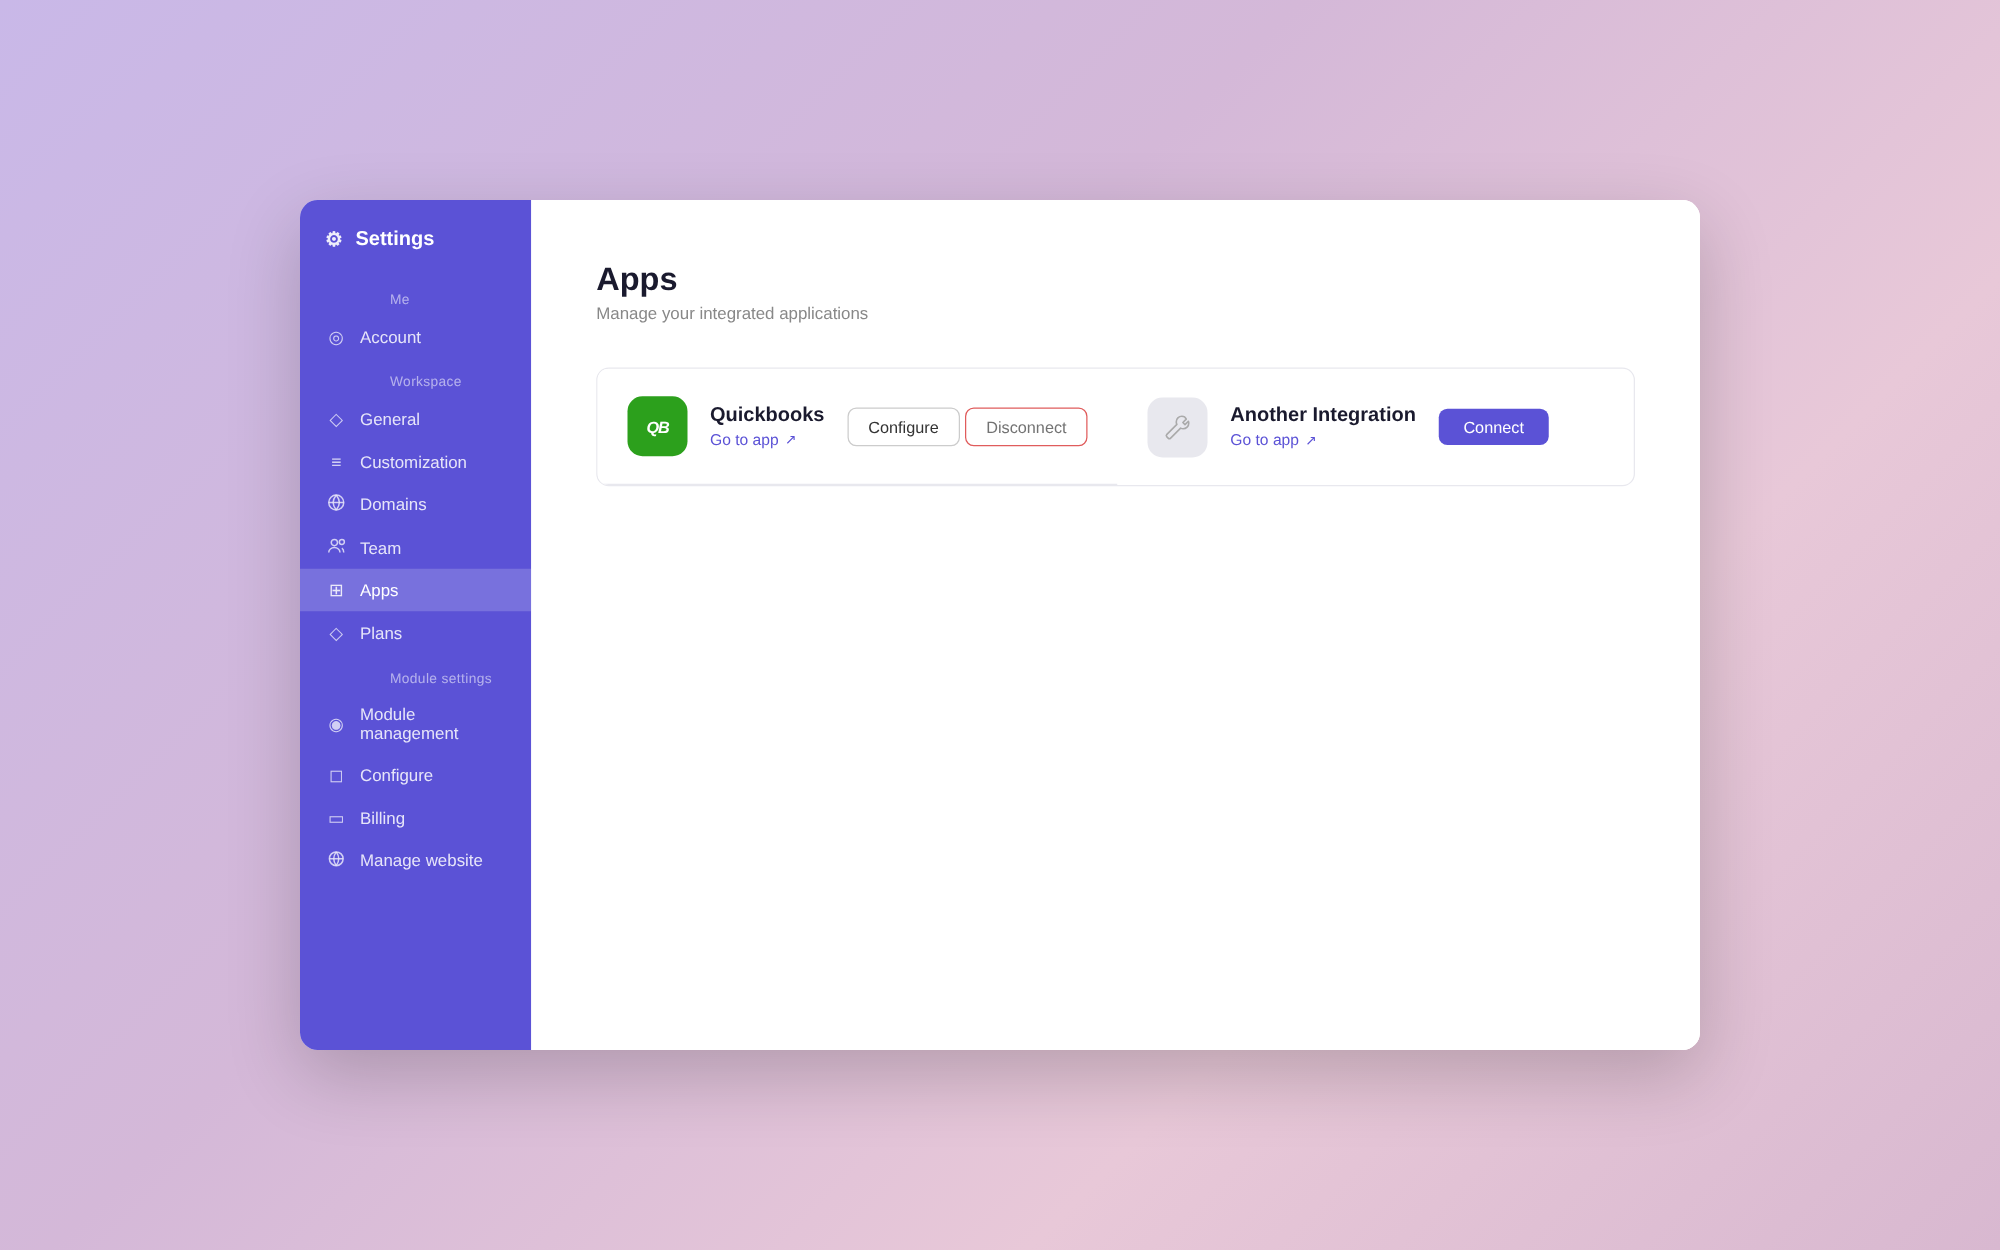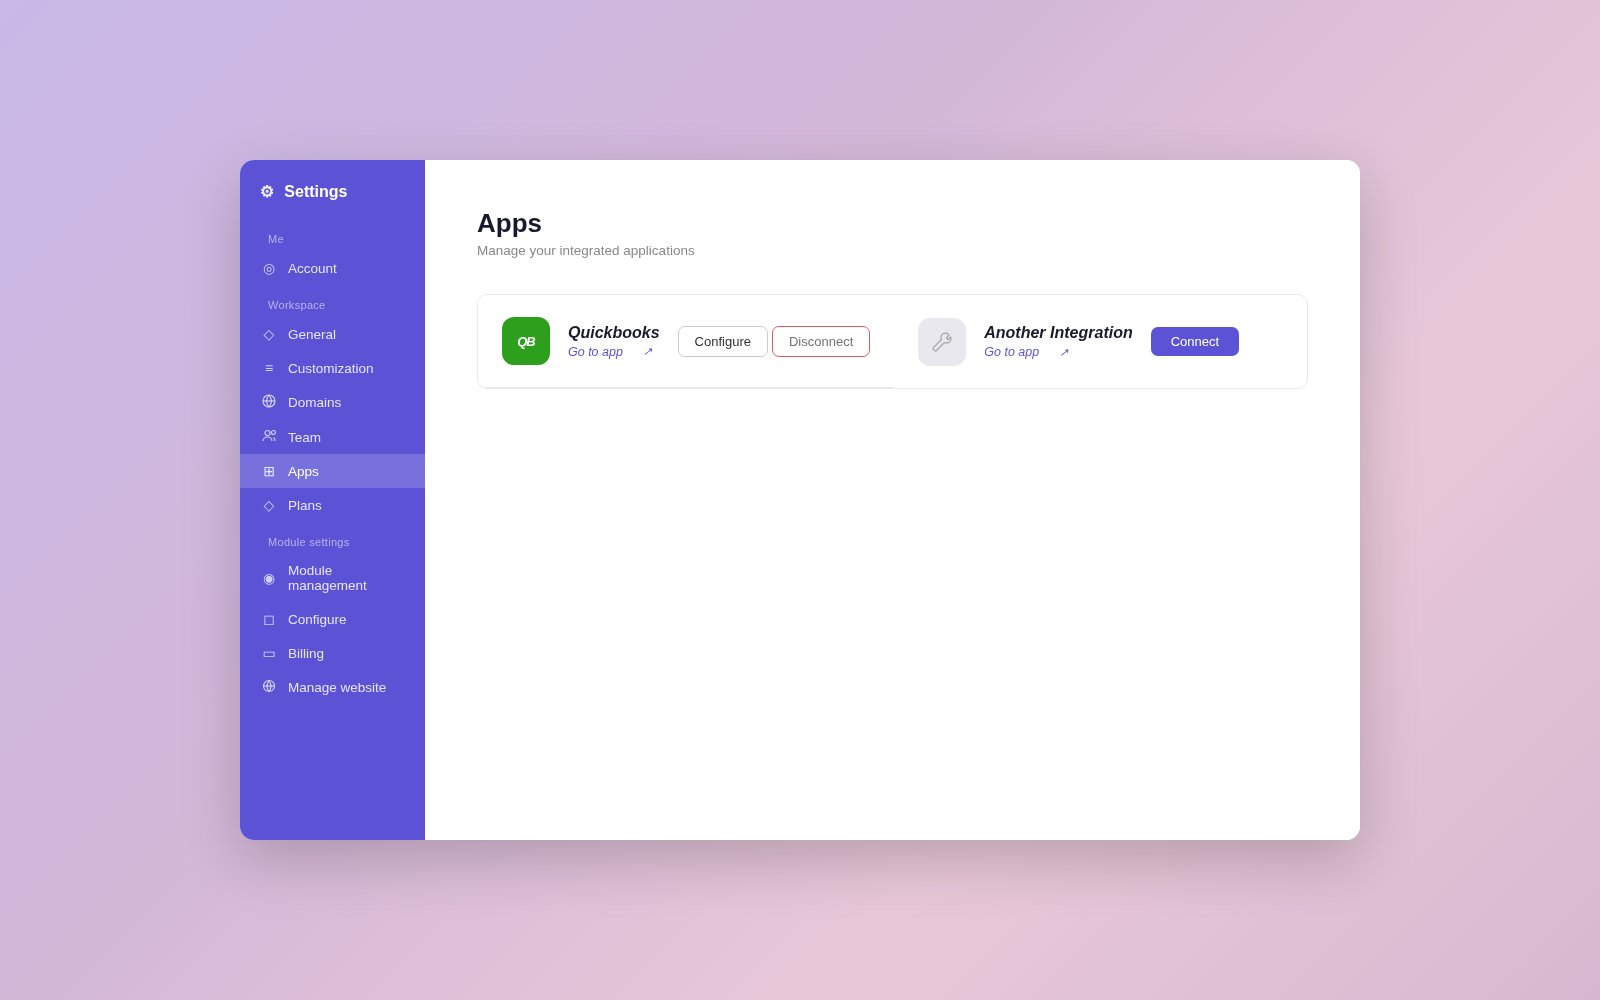--- a/index.html
+++ b/index.html
@@ -48,20 +48,21 @@
       font-size: 16px;
       opacity: 0.9;
     }
 
     .sidebar-section-label {
       padding: 14px 28px 6px;
       font-size: 11px;
       color: rgba(255,255,255,0.55);
       font-weight: 500;
       letter-spacing: 0.3px;
+      margin-left: 44px;
     }
 
     .sidebar-item {
       display: flex;
       align-items: center;
       gap: 10px;
       padding: 9px 20px;
       color: rgba(255,255,255,0.85);
       font-size: 13.5px;
       cursor: pointer;
@@ -140,36 +141,35 @@
     }
 
     .app-logo.generic {
       background: #e8e8ee;
       color: #999;
       font-size: 20px;
     }
 
     .app-info {
       flex: 1;
-      font-style: italic;
     }
 
     .app-name {
       font-size: 16px;
       font-weight: 600;
       color: #1a1a2e;
       margin-bottom: 3px;
     }
 
     .app-link {
       font-size: 12.5px;
       color: #5b52d6;
       display: flex;
       align-items: center;
-      gap: 20px;
+      gap: 5px;
       cursor: pointer;
     }
 
     .app-link-icon {
       font-size: 11px;
     }
 
     .app-actions {
       display: flex;
       gap: 4px;

